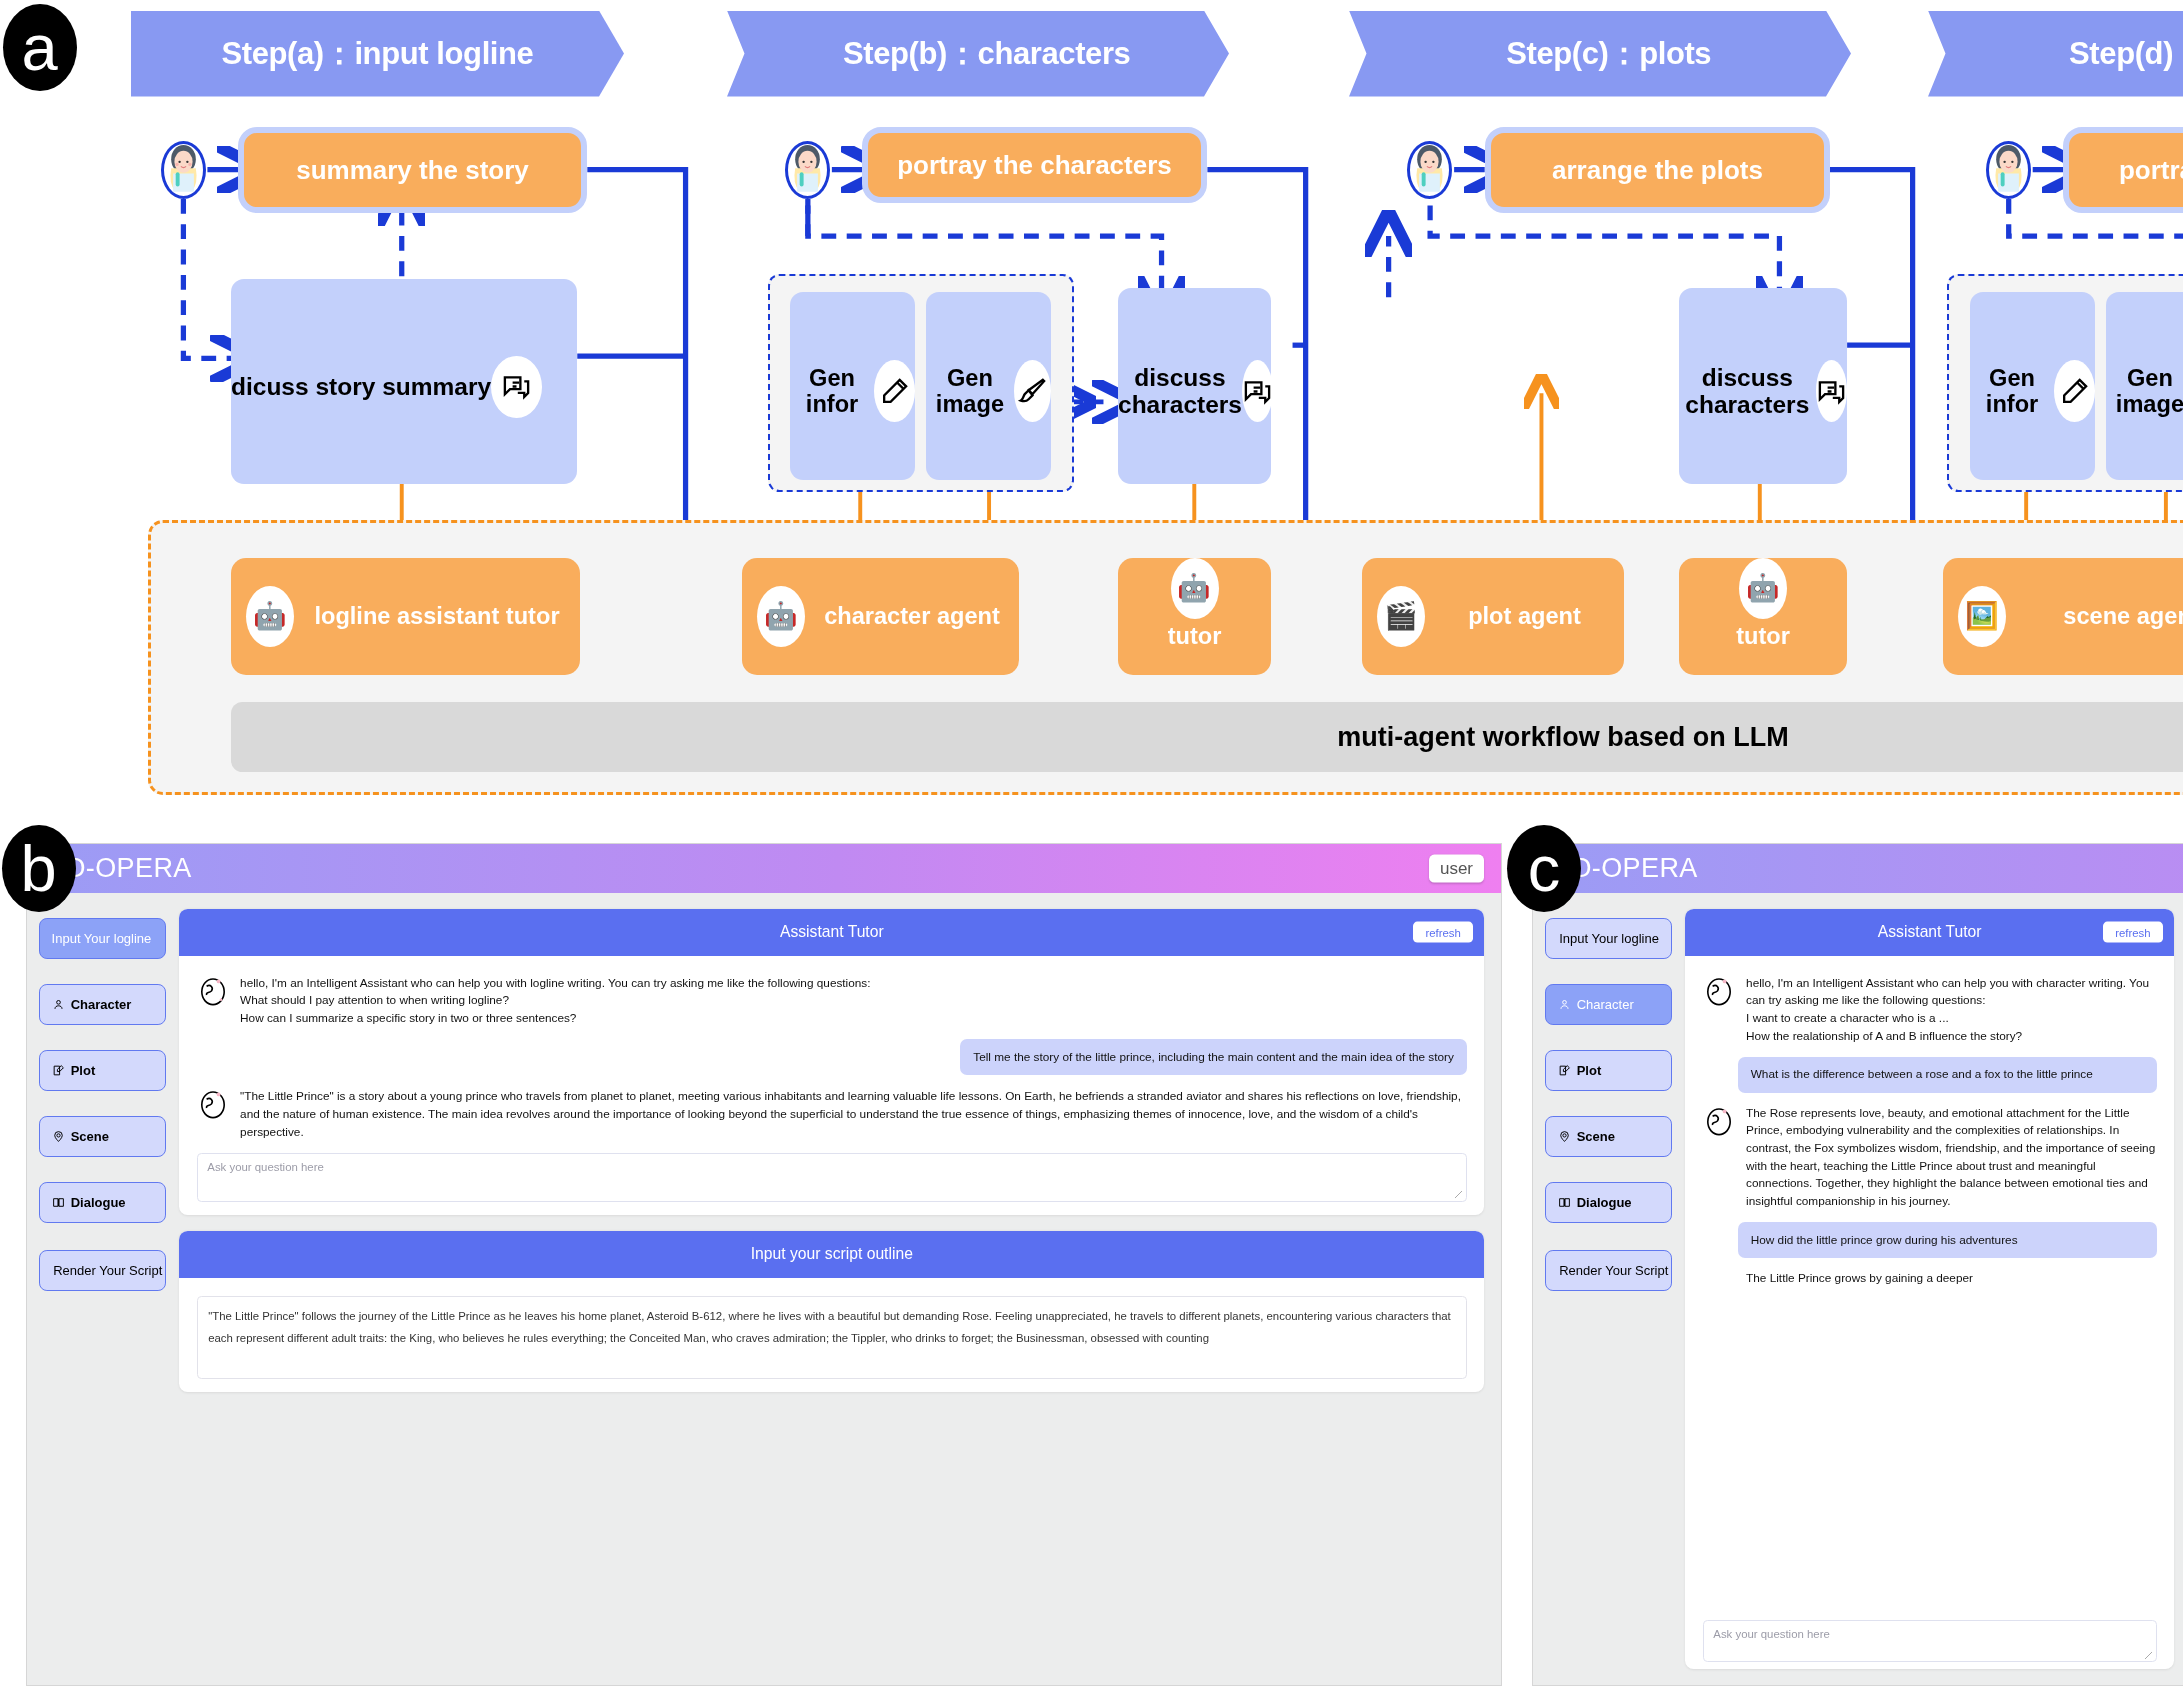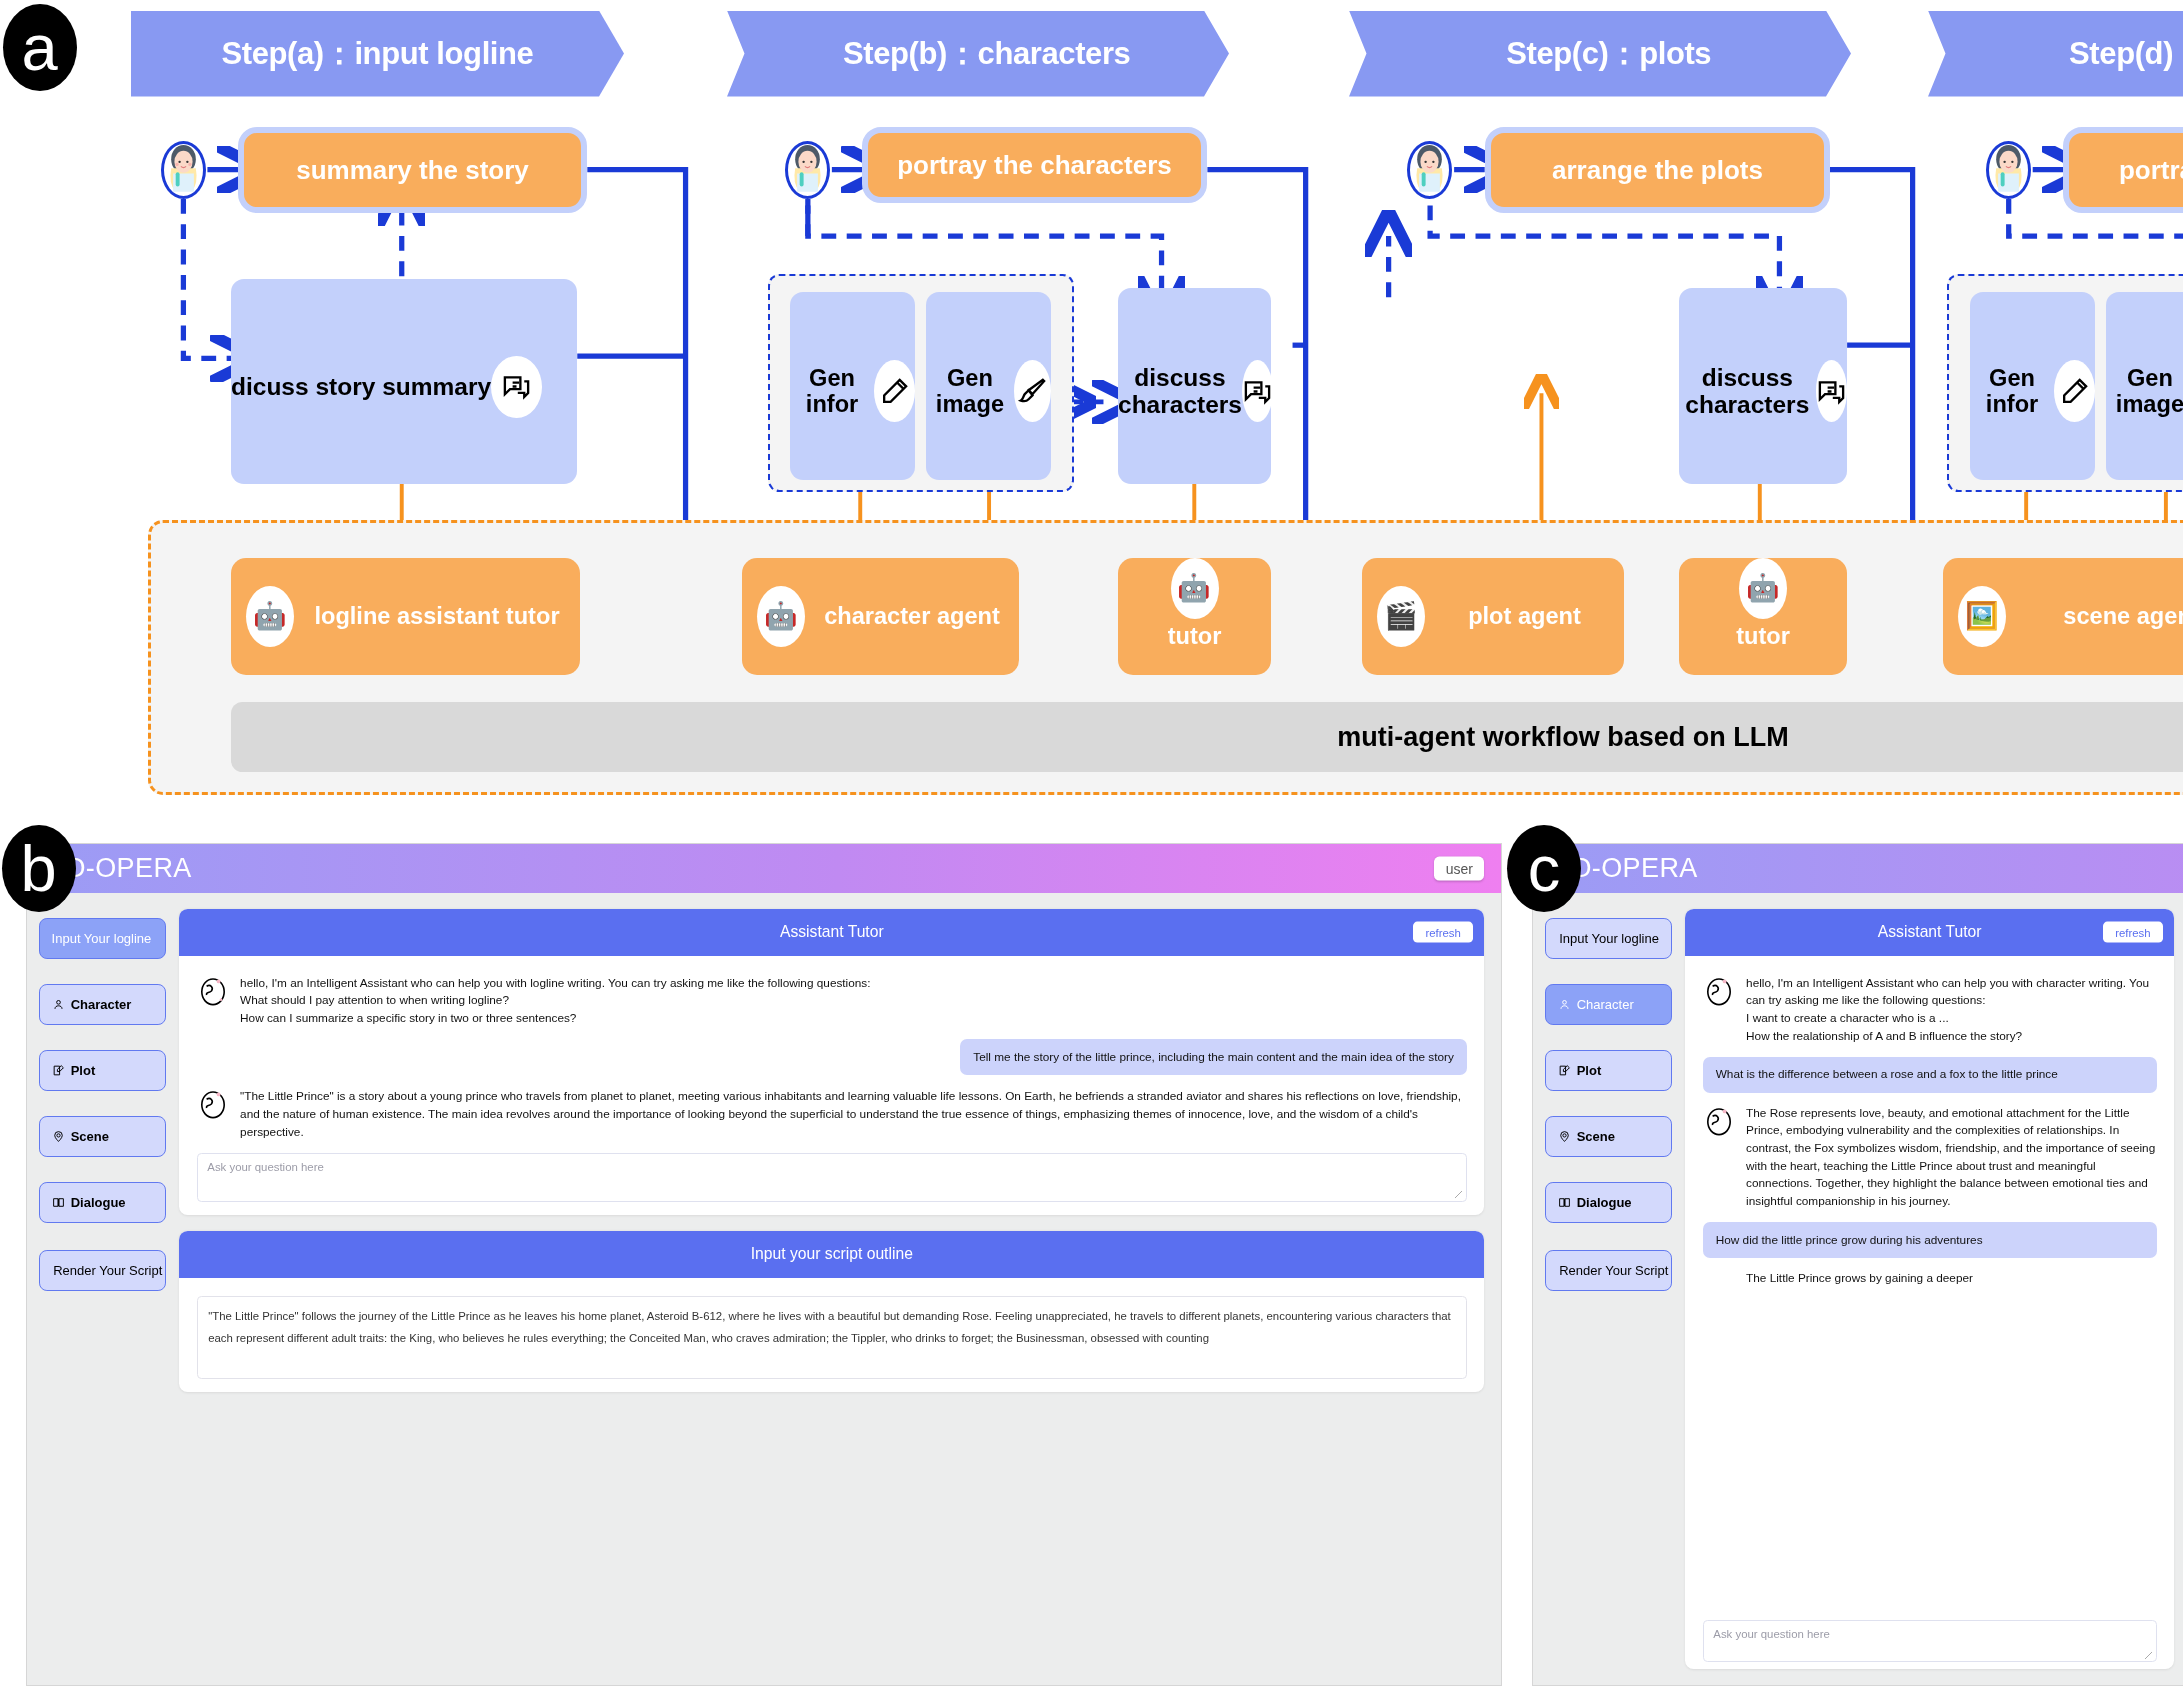--- a/index.html
+++ b/index.html
@@ -98,21 +98,21 @@
   .app-header{
     height:49px; width:100%;
     background:linear-gradient(90deg,#9b9cf5 0%,#c08af2 55%,#ef7ff0 100%);
     display:flex; align-items:center; padding:0 17.5px;
     position:relative;
   }
   .app-logo{ color:#fff; font-size:27px; letter-spacing:0.4px; }
   .user-badge{
     position:absolute; right:16.6px; top:50%; transform:translateY(-50%);
     background:#fff; border-radius:5.2px; padding:4.4px 11.4px;
-    font-size:14px; color:#555; box-shadow:0 0.9px 2.2px rgba(0,0,0,.18);
+    font-size:17px; color:#555; box-shadow:0 0.9px 2.2px rgba(0,0,0,.18);
   }
   .app-body{ display:flex; padding:15.7px 12.2px; gap:13px; height:calc(100% - 49px); }
 
   .sidebar{ width:127px; flex:0 0 auto; padding-top:9.6px; }
   .side-item{
     height:41px; border:1.3px solid #6179f0; border-radius:7.9px;
     background:#d3d9fc; display:flex; align-items:center; gap:6.1px;
     padding-left:11.4px; font-size:13px; font-weight:bold; color:#000;
     margin-bottom:25px;
   }
@@ -131,21 +131,21 @@
     padding:4.4px 12.2px;
   }
 
   .chat-area{ padding:19px 17.5px 13px 17.5px; }
   .msg{ display:flex; gap:11.4px; margin-bottom:11.4px; }
   .bot-ava{ width:32px; height:32px; flex:0 0 auto; }
   .bot-ava svg{ width:32px; height:32px; }
   .bot-text{ font-size:11.8px; line-height:1.5; color:#111; }
   .user-bubble{
     background:#ccd3fb; border-radius:7px; padding:9.6px 13px;
-    font-size:11.8px; line-height:1.45; color:#111;
+    font-size:11.8px; line-height:1.45; color:#111;margin-left:35px;
   }
   .row-right{ display:flex; justify-content:flex-end; margin-bottom:13px; }
   .row-left{ display:flex; margin-bottom:11.4px; }
   .ask-box{
     border:0.9px solid #dfe1ef; border-radius:4.4px; height:49px;
     padding:7px 9.6px; font-size:11.4px; color:#9c9ca8; position:relative;
     background:#fff;
   }
   .ask-box::after{
     content:""; position:absolute; right:3.5px; bottom:2.6px;

